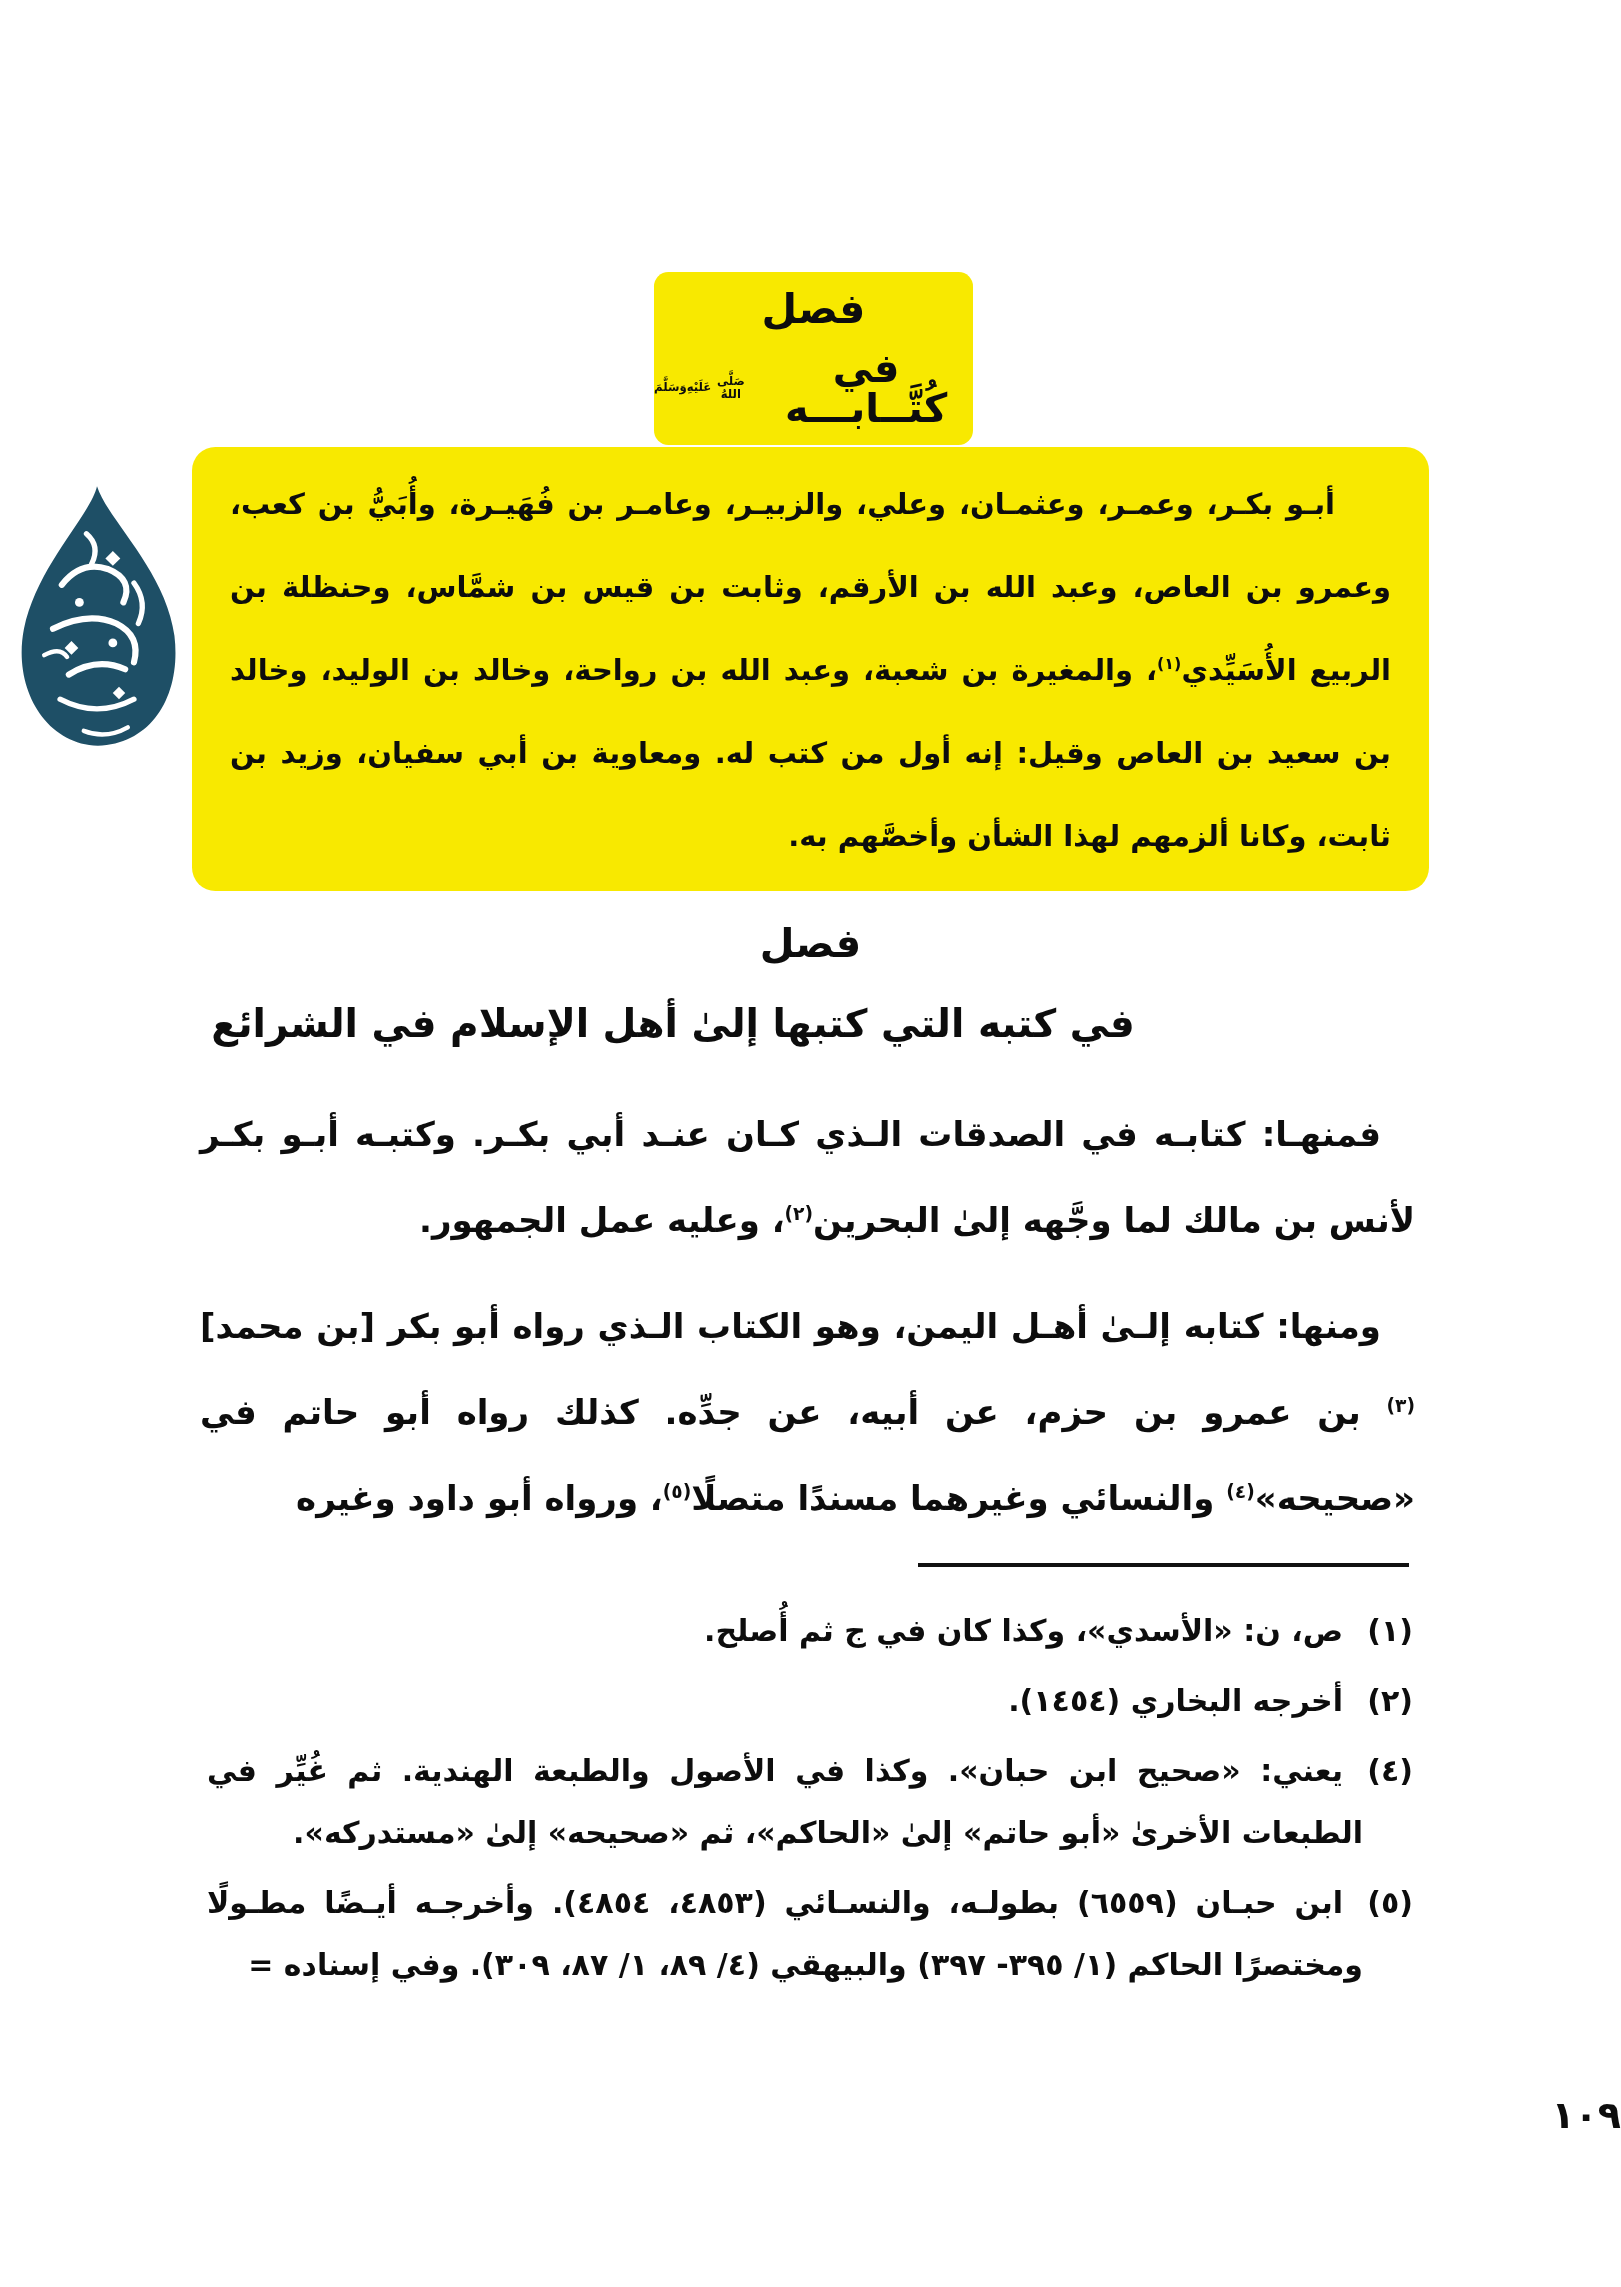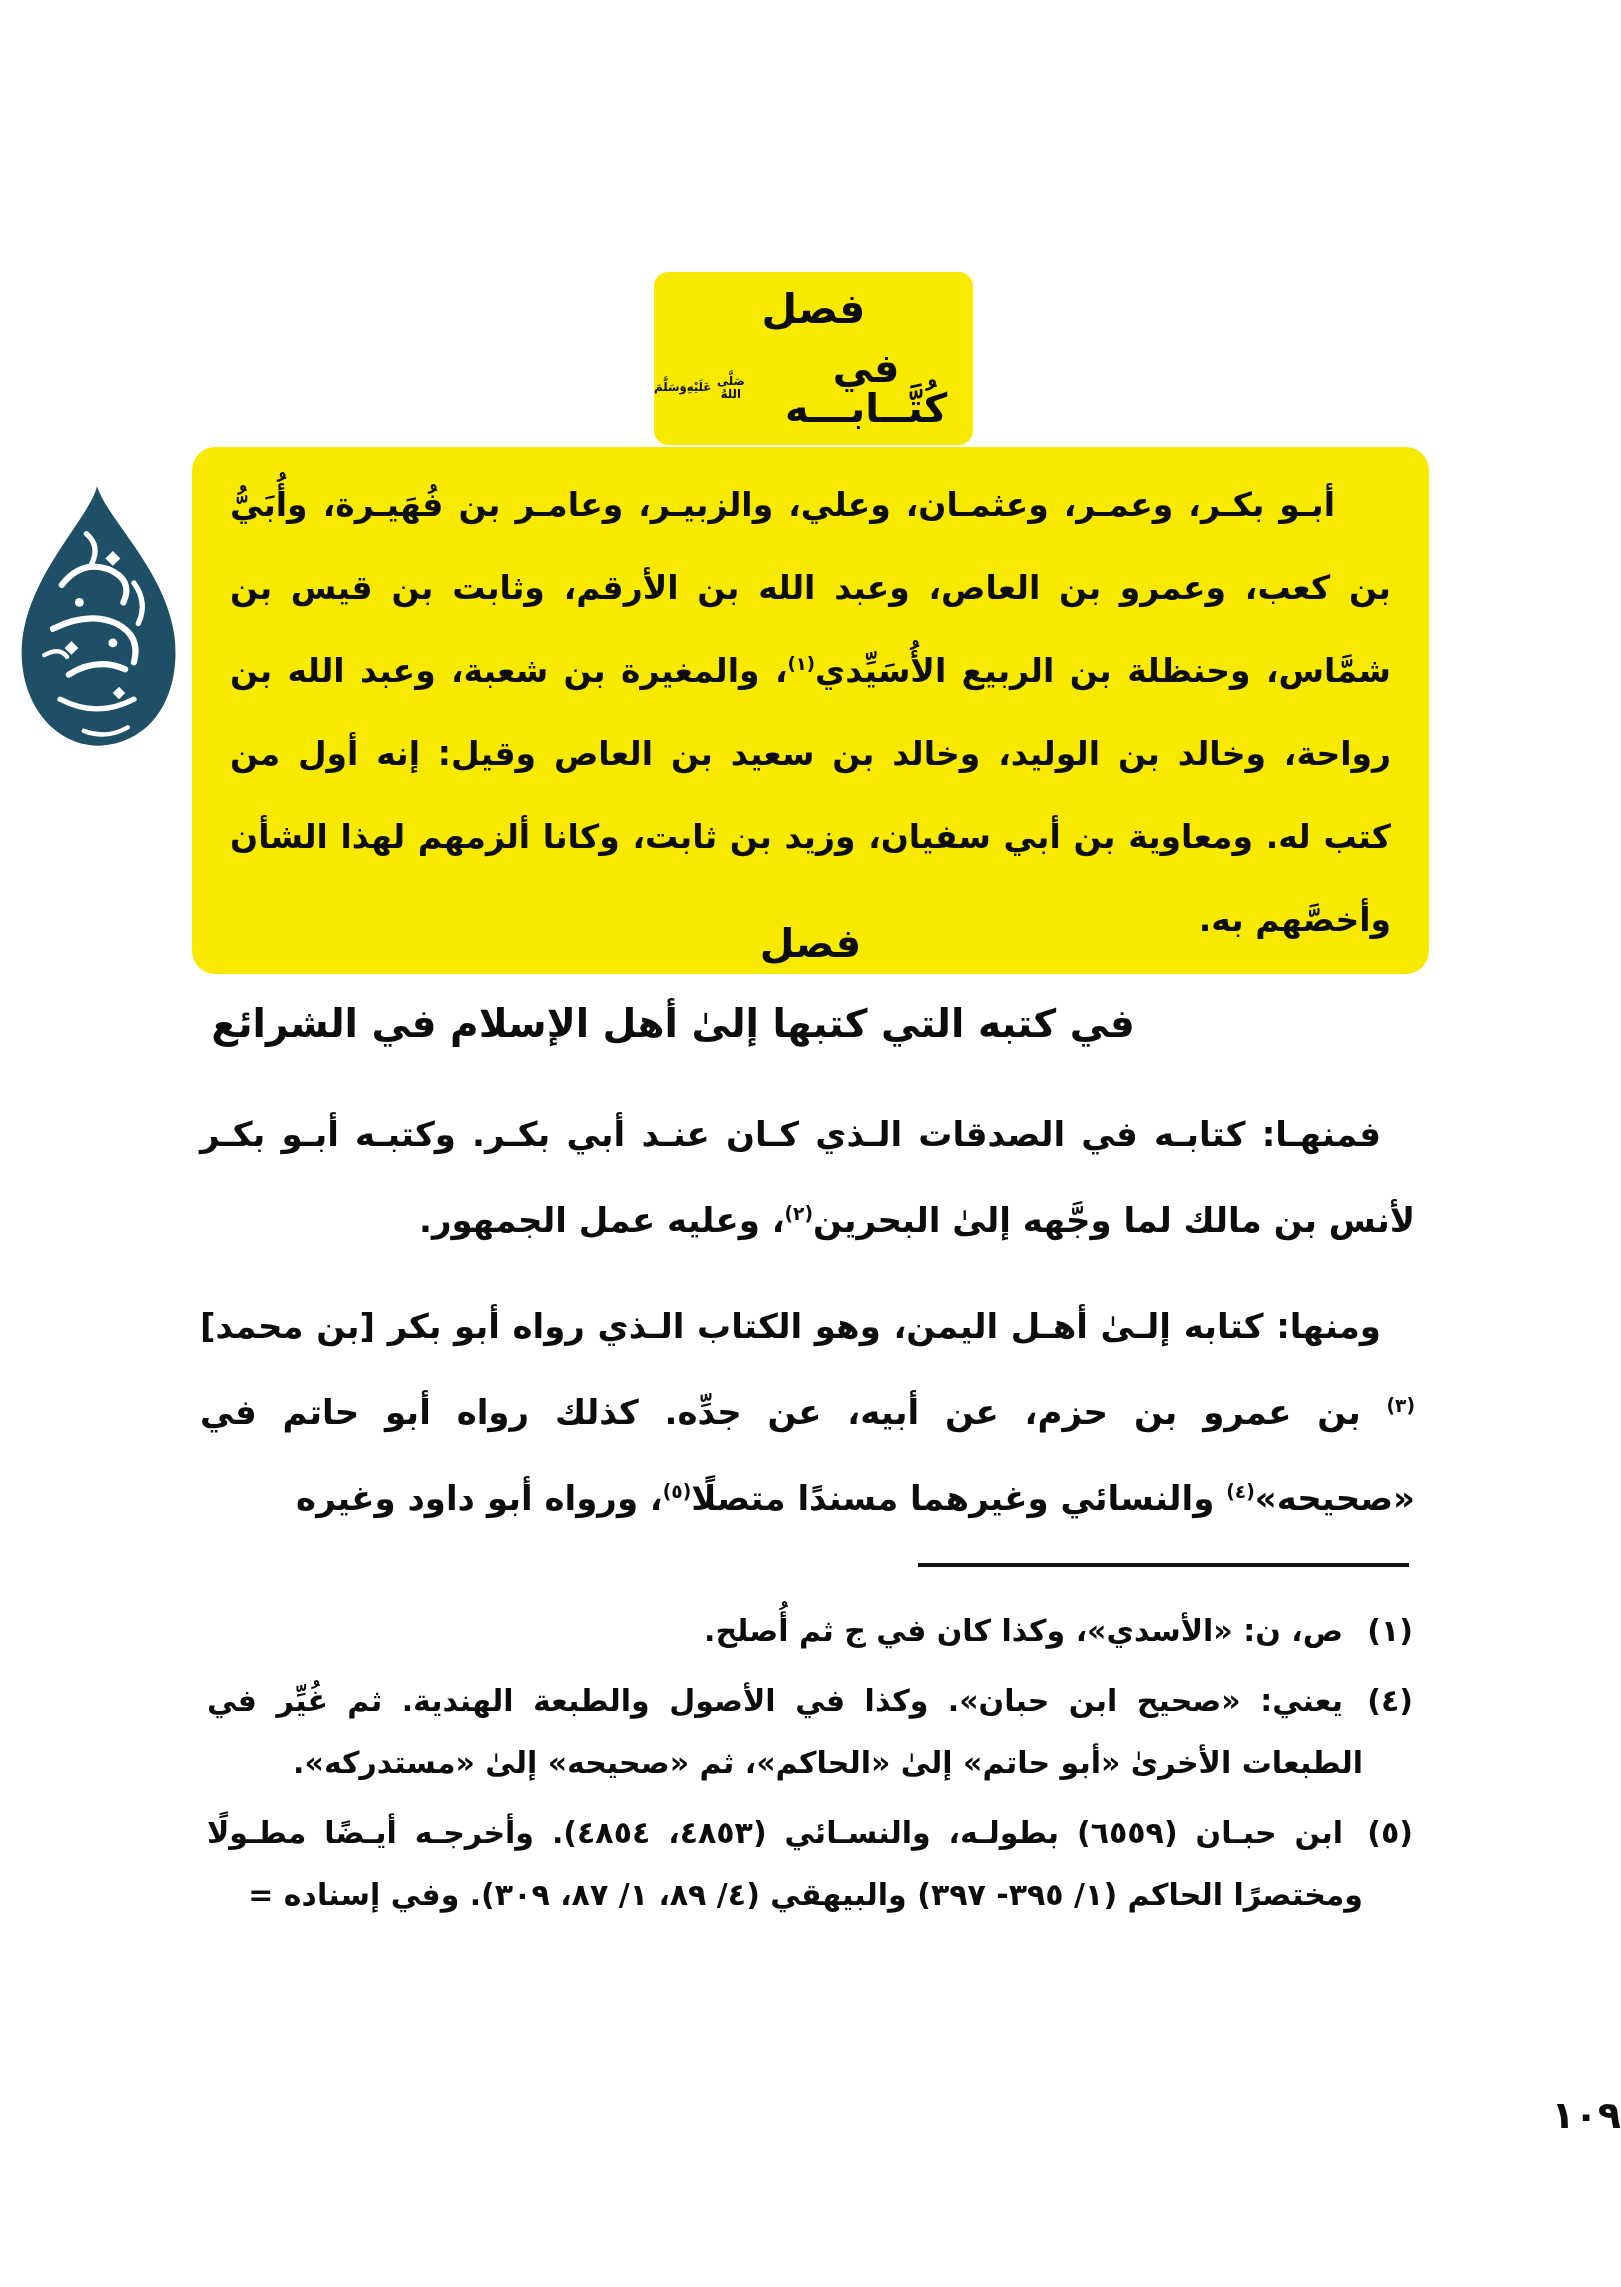--- a/index.html
+++ b/index.html
@@ -23,21 +23,21 @@
   .title-box .sub{font-size:40px;line-height:1;display:flex;align-items:center;gap:9px;direction:rtl;}
   .honorific{
     display:inline-flex;flex-direction:row;align-items:center;
     font-size:11.7px;line-height:12.6px;font-weight:700;
   }
   
   .highlight-block{
     left:192px;top:447px;width:1237px;min-height:410px;
     background:#f8e900;border-radius:23.4px;
     padding:16px 38px 12.6px 38px;box-sizing:border-box;
-    font-size:33px;font-weight:700;line-height:83px;
+    font-size:29px;font-weight:700;line-height:83px;
     text-align:justify;direction:rtl;
     text-indent:56px;
   }
   sup.marker{font-size:0.55em;vertical-align:super;line-height:0;font-weight:700;}
   
   .logo{left:9px;top:477px;width:176px;height:286px;}
   
   .sec2-heading{left:0;top:920px;width:1621px;text-align:center;font-size:40px;font-weight:700;}
   .sec2-subheading{left:0;top:1001px;width:1346px;text-align:center;font-size:39px;font-weight:700;}
   .body-para{
@@ -110,20 +110,23 @@
   <span>ومنها: كتابه إلـىٰ أهـل اليمن، وهو الكتاب الـذي رواه أبو بكر [بن محمد]</span><sup class="marker">(٣)</sup><span> بن عمرو بن حزم، عن أبيه، عن جدِّه. كذلك رواه أبو حاتم في «صحيحه»</span><sup class="marker">(٤)</sup><span> والنسائي وغيرهما مسندًا متصلًا</span><sup class="marker">(٥)</sup><span>، ورواه أبو داود وغيره</span>
 </div>
 
 <div class="abs fn-divider"></div>
 
 <div class="abs footnotes">
   <div class="footnote">
     <span class="fn-num">(١)</span><span>ص، ن: «الأسدي»، وكذا كان في ج ثم أُصلح.</span>
   </div>
   <div class="footnote">
+    <span class="fn-num">(٢)</span><span>أخرجه البخاري (١٤٥٤).</span>
+  </div>
+  <div class="footnote">
     <span class="fn-num">(٤)</span><span>يعني: «صحيح ابن حبان». وكذا في الأصول والطبعة الهندية. ثم غُيِّر في الطبعات الأخرىٰ «أبو حاتم» إلىٰ «الحاكم»، ثم «صحيحه» إلىٰ «مستدركه».</span>
   </div>
   <div class="footnote">
     <span class="fn-num">(٥)</span><span>ابن حبـان (٦٥٥٩) بطولـه، والنسـائي (٤٨٥٣، ٤٨٥٤). وأخرجـه أيـضًا مطـولًا ومختصرًا الحاكم (١/ ٣٩٥- ٣٩٧) والبيهقي (٤/ ٨٩، ١/ ٨٧، ٣٠٩). وفي إسناده =</span>
   </div>
 </div>
 
 <div class="abs page-number">١٠٩</div>
 
 

